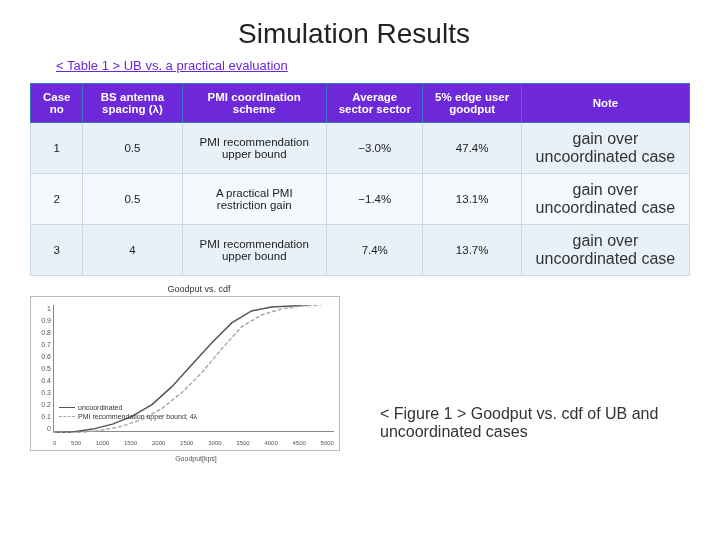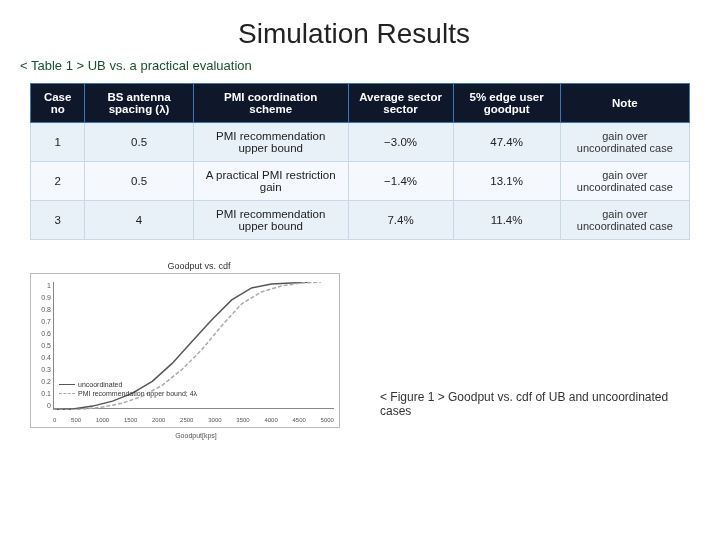--- a/index.html
+++ b/index.html
@@ -13,34 +13,35 @@
     }
     .page-title {
       text-align: center;
       font-size: 28px;
       font-weight: normal;
       padding: 18px 12px 8px 0;
       color: #222;
     }
     .subtitle {
       font-size: 13px;
-      color: #14532d;
-      margin-left: 20px;
+      color: #6d28d9;
+      margin-left: 56px;
       margin-bottom: 10px;
+      text-decoration: underline;
     }
     .table-container {
       margin: 0 30px;
     }
     table {
       width: 100%;
       border-collapse: collapse;
       font-size: 11.5px;
     }
     thead tr {
-      background: #0f172a;
+      background: #6d28d9;
       color: #fff;
     }
     thead th {
       padding: 7px 8px;
       text-align: center;
       font-weight: 600;
       border: 1px solid #3a76b8;
     }
     tbody tr:nth-child(odd) {
       background: #e8f0f8;
@@ -49,21 +50,21 @@
       background: #f5f8fd;
     }
     tbody td {
       padding: 7px 8px;
       text-align: center;
       border: 1px solid #c8d8e8;
       color: #222;
     }
     .note-col {
       color: #333;
-      font-size: 11px;
+      font-size: 16px;
     }
     .chart-area {
       margin: 8px 30px 0 30px;
       display: flex;
       align-items: flex-end;
     }
     .chart-placeholder {
       width: 310px;
       height: 155px;
       border: 1px solid #bbb;
@@ -140,21 +141,21 @@
       margin-right: 3px;
     }
     .chart-svg {
       position: absolute;
       left: 22px;
       right: 5px;
       top: 8px;
       bottom: 18px;
     }
     .fig-caption {
-      font-size: 12px;
+      font-size: 16px;
       color: #333;
       margin-left: 12px;
       align-self: flex-end;
       padding-bottom: 10px;
       flex: 1;
     }
   </style>
 </head>
 <body>
 
@@ -188,29 +189,29 @@
       <td>A practical PMI restriction gain</td>
       <td>−1.4%</td>
       <td>13.1%</td>
       <td class="note-col">gain over uncoordinated case</td>
     </tr>
         <tr>
       <td>3</td>
       <td>4</td>
       <td>PMI recommendation upper bound</td>
       <td>7.4%</td>
-      <td>11.4%</td>
+      <td>13.7%</td>
       <td class="note-col">gain over uncoordinated case</td>
     </tr>
       </tbody>
   </table>
 </div>
 
 <div class="chart-area">
-  <div style="width:338px; flex-shrink:0;margin-top:13px;">
+  <div style="width:338px; flex-shrink:0;">
     <div class="chart-title">Goodput vs. cdf</div>
     <div class="chart-placeholder">
       <div class="y-labels">
         <span class="y-label">1</span>
         <span class="y-label">0.9</span>
         <span class="y-label">0.8</span>
         <span class="y-label">0.7</span>
         <span class="y-label">0.6</span>
         <span class="y-label">0.5</span>
         <span class="y-label">0.4</span>

